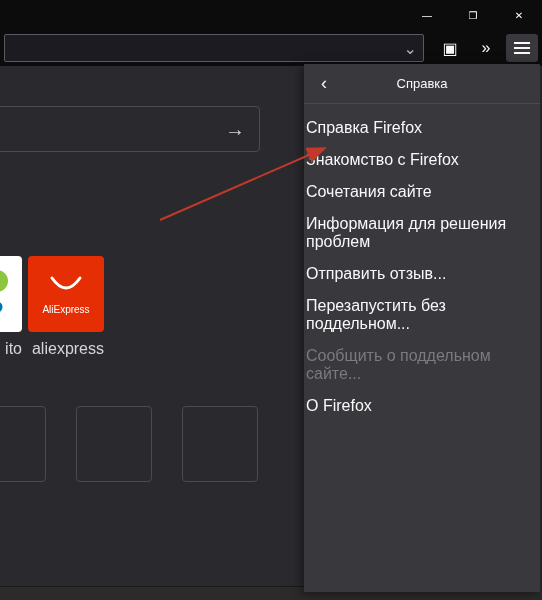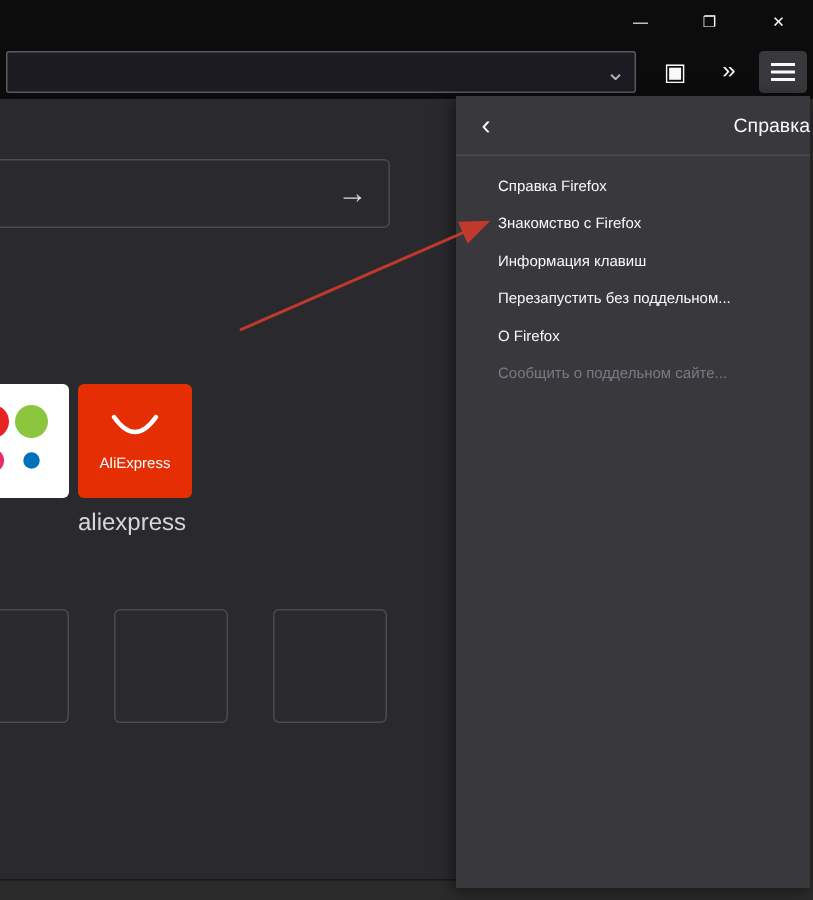--- a/index.html
+++ b/index.html
@@ -84,21 +84,21 @@
     position: absolute;
     top: 190px;
     left: 0;
     display: flex;
     gap: 30px;
   }
   .tile {
     width: 52px;
     display: flex;
     flex-direction: column;
-    align-items: flex-start;
+    align-items: flex-end;
     gap: 8px;
   }
   .tile-box {
     width: 76px;
     height: 76px;
     border-radius: 4px;
     display: flex;
     align-items: center;
     justify-content: center;
     font-size: 11px;
@@ -155,30 +155,30 @@
   .menu-back {
     width: 40px;
     height: 100%;
     display: flex;
     align-items: center;
     justify-content: center;
   }
   .menu-title {
     position: absolute;
     left: 0; right: 0;
-    text-align: right;
+    text-align: center;
     font-size: 13px;
     pointer-events: none;
   }
   .menu-items {
     padding: 8px 0;
   }
   .menu-item {
-    padding: 7px 28px;
-    font-size: 10px;
+    padding: 7px 2px;
+    font-size: 16px;
     color: #f9f9fa;
     cursor: pointer;
   }
   .menu-item.disabled { color: #7a7a80; }
   .arrow {
     position: absolute;
     top: 140px;
     left: 150px;
     z-index: 20;
     pointer-events: none;
@@ -287,24 +287,26 @@
 <div class="menu-panel">
   <div class="menu-header">
     <div class="menu-back">
       <span style="font-size:18px">‹</span>
     </div>
     <div class="menu-title">Справка</div>
   </div>
   <div class="menu-items">
     <div class="menu-item">Справка Firefox</div>
     <div class="menu-item">Знакомство с Firefox</div>
-    <div class="menu-item">Информация клавиш</div>
+    <div class="menu-item">Сочетания сайте</div>
+    <div class="menu-item">Информация для решения проблем</div>
+    <div class="menu-item">Отправить отзыв...</div>
     <div class="menu-item">Перезапустить без поддельном...</div>
+    <div class="menu-item disabled">Сообщить о поддельном сайте...</div>
     <div class="menu-item">О Firefox</div>
-    <div class="menu-item disabled">Сообщить о поддельном сайте...</div>
   </div>
 </div>
 
 <svg class="arrow" width="200" height="90">
   <defs>
     <marker id="ah" markerWidth="10" markerHeight="8" refX="9" refY="4" orient="auto">
       <path d="M0,0 L10,4 L0,8 Z" fill="#c0392b"></path>
     </marker>
   </defs>
   <line x1="10" y1="80" x2="175" y2="8" stroke="#c0392b" stroke-width="2" marker-end="url(#ah)"></line>

